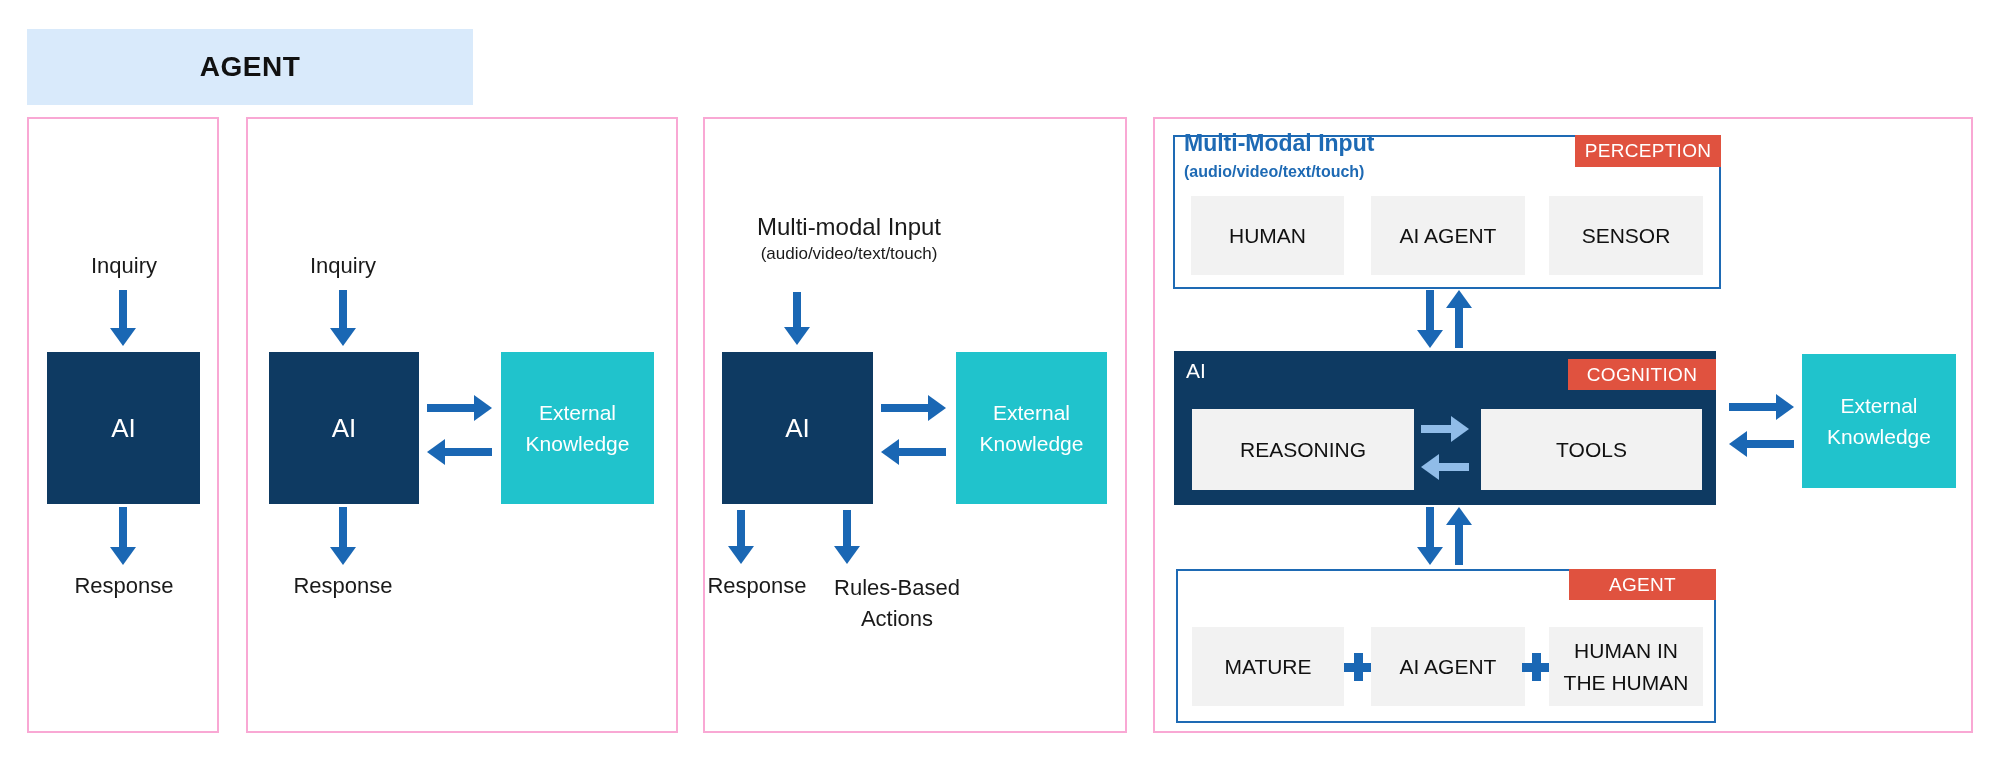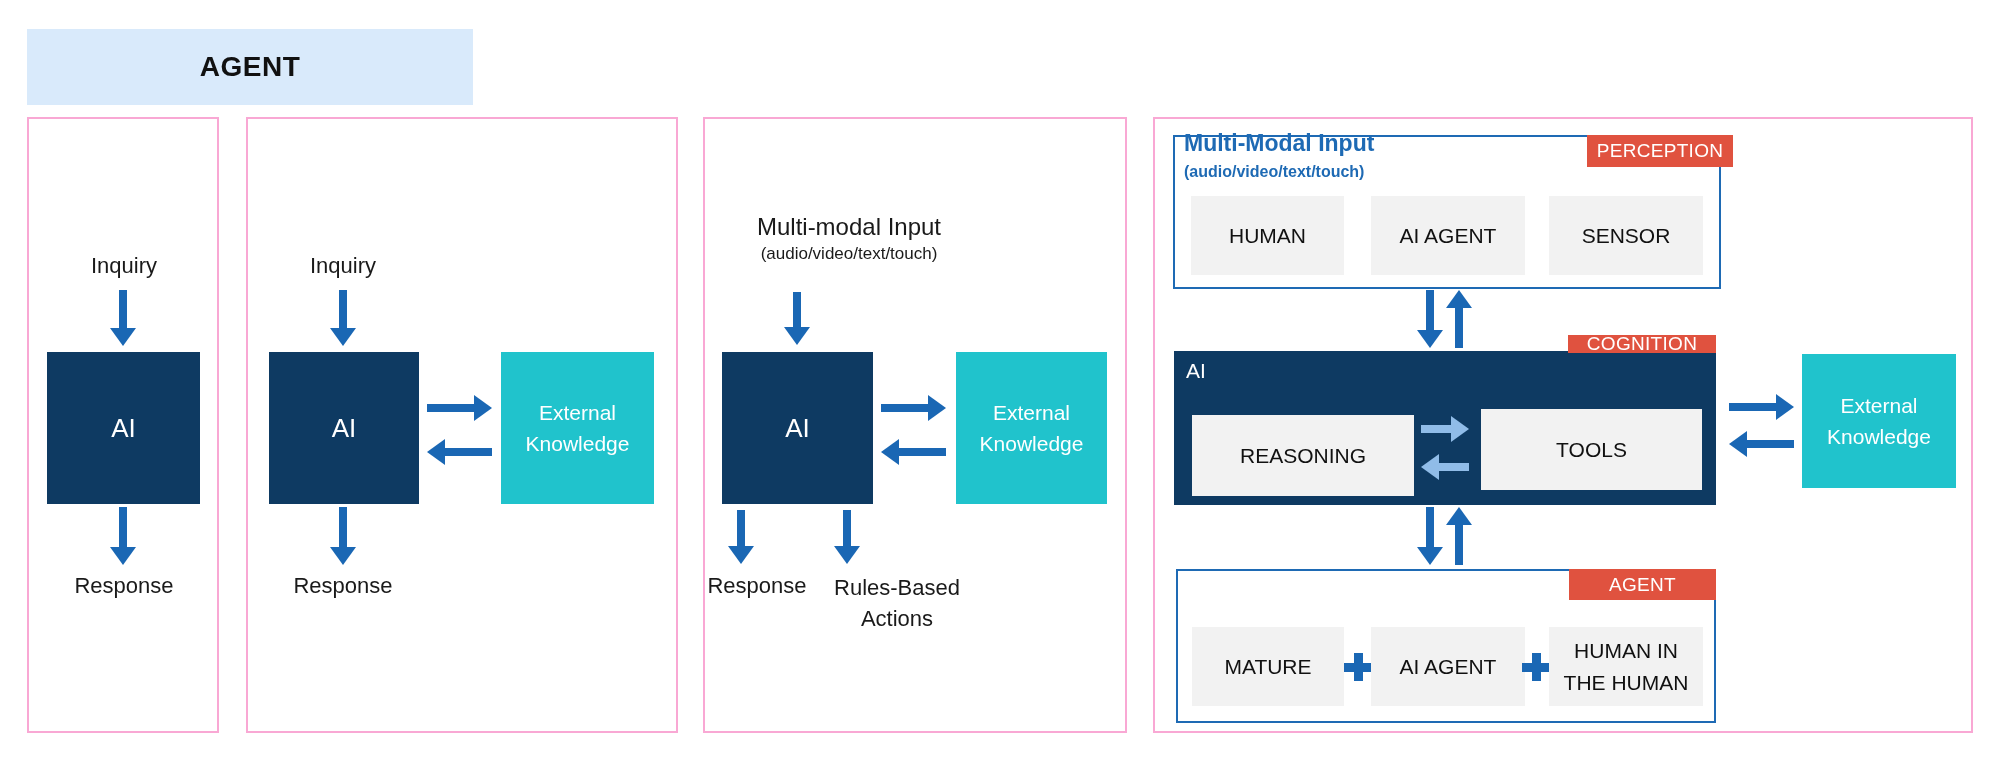--- a/index.html
+++ b/index.html
@@ -159,21 +159,21 @@
       </div>
     <div class="lbl" style="left:0;width:104px;top:453px;">Response</div>
     <div class="lbl" style="left:122px;width:140px;top:453px;line-height:31px;">Rules-Based Actions</div>
   </div>
 
   <div class="panel" style="left:1153px;width:820px;">
 
     <div class="bluebox" style="left:18px;top:16px;width:548px;height:154px;"></div>
     <div class="blue-title" style="left:29px;top:11px;">Multi-Modal Input</div>
     <div class="blue-sub" style="left:29px;top:44px;">(audio/video/text/touch)</div>
-    <div class="tag" style="left:420px;top:16px;width:146px;height:32px;margin-left:12px;">PERCEPTION</div>
+    <div class="tag" style="left:420px;top:16px;width:146px;height:32px;">PERCEPTION</div>
     <div class="gbox" style="left:36px;top:77px;width:153px;height:79px;">
       <span>HUMAN</span>
     </div>
     <div class="gbox" style="left:216px;top:77px;width:154px;height:79px;">
       <span>AI AGENT</span>
     </div>
     <div class="gbox" style="left:394px;top:77px;width:154px;height:79px;">
       <span>SENSOR</span>
     </div>
 
@@ -181,22 +181,22 @@
         <div class="shaft"></div>
         <div class="head"></div>
       </div>
     <div class="av up" style="left:291px;top:171px;height:58px;">
         <div class="shaft"></div>
         <div class="head"></div>
       </div>
 
     <div class="navy" style="left:19px;top:232px;width:542px;height:154px;"></div>
     <div class="ai-corner" style="left:31px;top:240px;">AI</div>
-    <div class="tag" style="left:413px;top:216px;width:148px;height:18px;">COGNITION</div>
-    <div class="gbox" style="left:37px;top:296px;width:222px;height:81px;">
+    <div class="tag" style="left:413px;top:240px;width:148px;height:31px;">COGNITION</div>
+    <div class="gbox" style="left:37px;top:290px;width:222px;height:81px;">
       <span>REASONING</span>
     </div>
     <div class="gbox" style="left:326px;top:290px;width:221px;height:81px;">
       <span>TOOLS</span>
     </div>
     <div class="ah lite right" style="left:266px;top:297px;width:48px;">
         <div class="shaft"></div>
         <div class="head"></div>
       </div>
     <div class="ah lite left" style="left:266px;top:335px;width:48px;">

